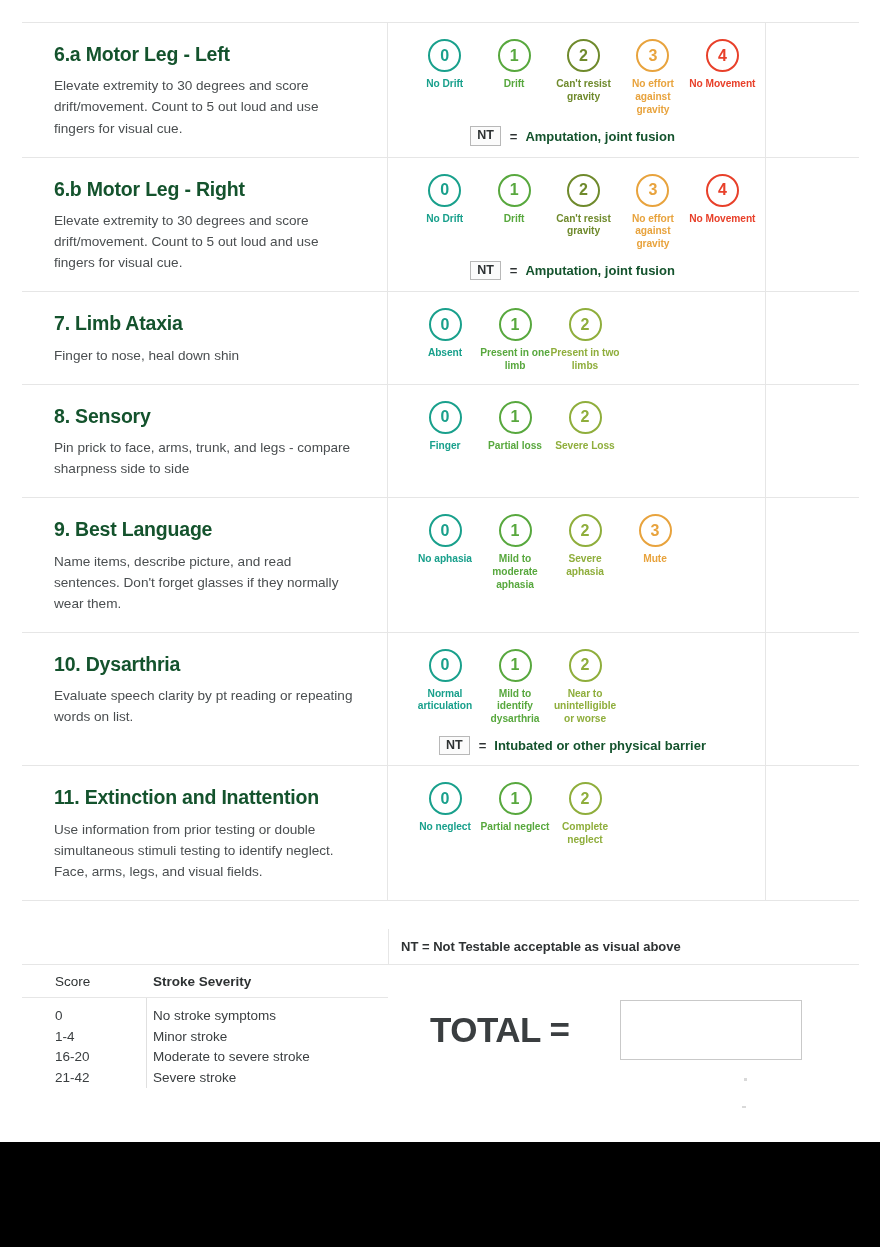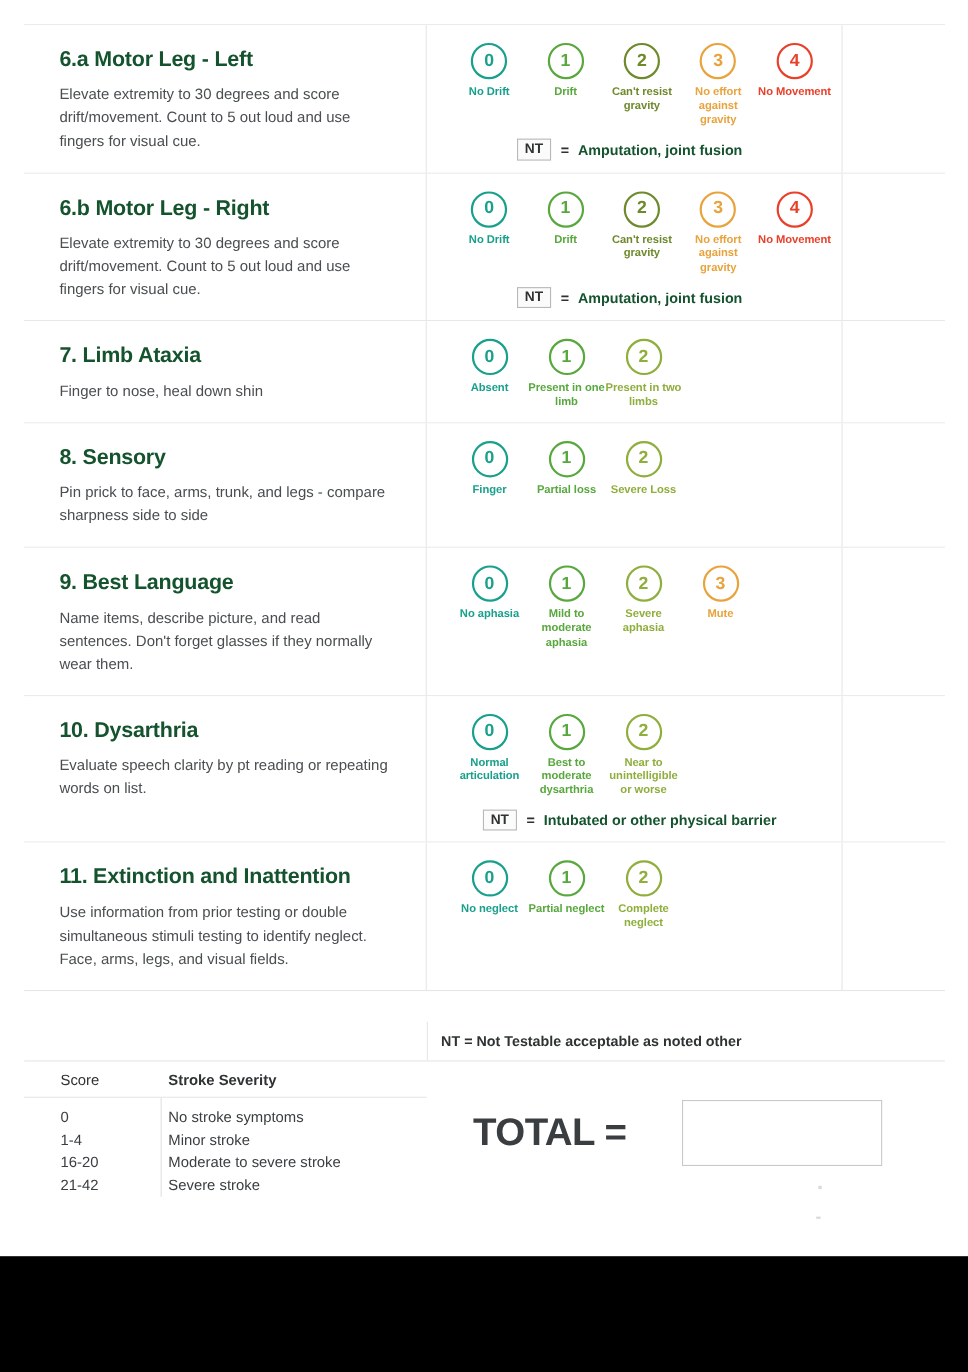--- a/index.html
+++ b/index.html
@@ -418,21 +418,21 @@
           <div class="row-sub">Evaluate speech clarity by pt reading or repeating words on list.</div>
         </div>
         <div class="cell-options">
           <div class="opts">
             <div class="opt" style="color: rgb(25, 160, 140);">
               <div class="bubble">0</div>
               <div class="opt-label">Normal articulation</div>
             </div>
             <div class="opt" style="color: rgb(88, 168, 62);">
               <div class="bubble">1</div>
-              <div class="opt-label">Best to moderate dysarthria</div>
+              <div class="opt-label">Mild to identify dysarthria</div>
             </div>
             <div class="opt" style="color: rgb(143, 174, 60);">
               <div class="bubble">2</div>
               <div class="opt-label">Near to unintelligible or worse</div>
             </div>
           </div>
           <div class="nt-line">
             <span class="nt-box">NT</span>
             <span class="nt-eq">=</span>
             <span class="nt-text">Intubated or other physical barrier</span>
@@ -461,21 +461,21 @@
             </div>
           </div>
         </div>
         <div class="cell-score"></div>
       </div>
     </div>
 
   <div class="nt-strip">
     <div class="stub-left"></div>
     <div class="inner">
-      <span>NT =  Not Testable acceptable as noted other</span>
+      <span>NT =  Not Testable acceptable as visual above</span>
     </div>
   </div>
 
   <div class="sev-table">
     <div class="sev-head">
       <div class="c1">Score</div>
       <div class="c2">Stroke Severity</div>
     </div>
     <div class="sev-body" id="sev-body">
       <div class="sev-divider"></div>

